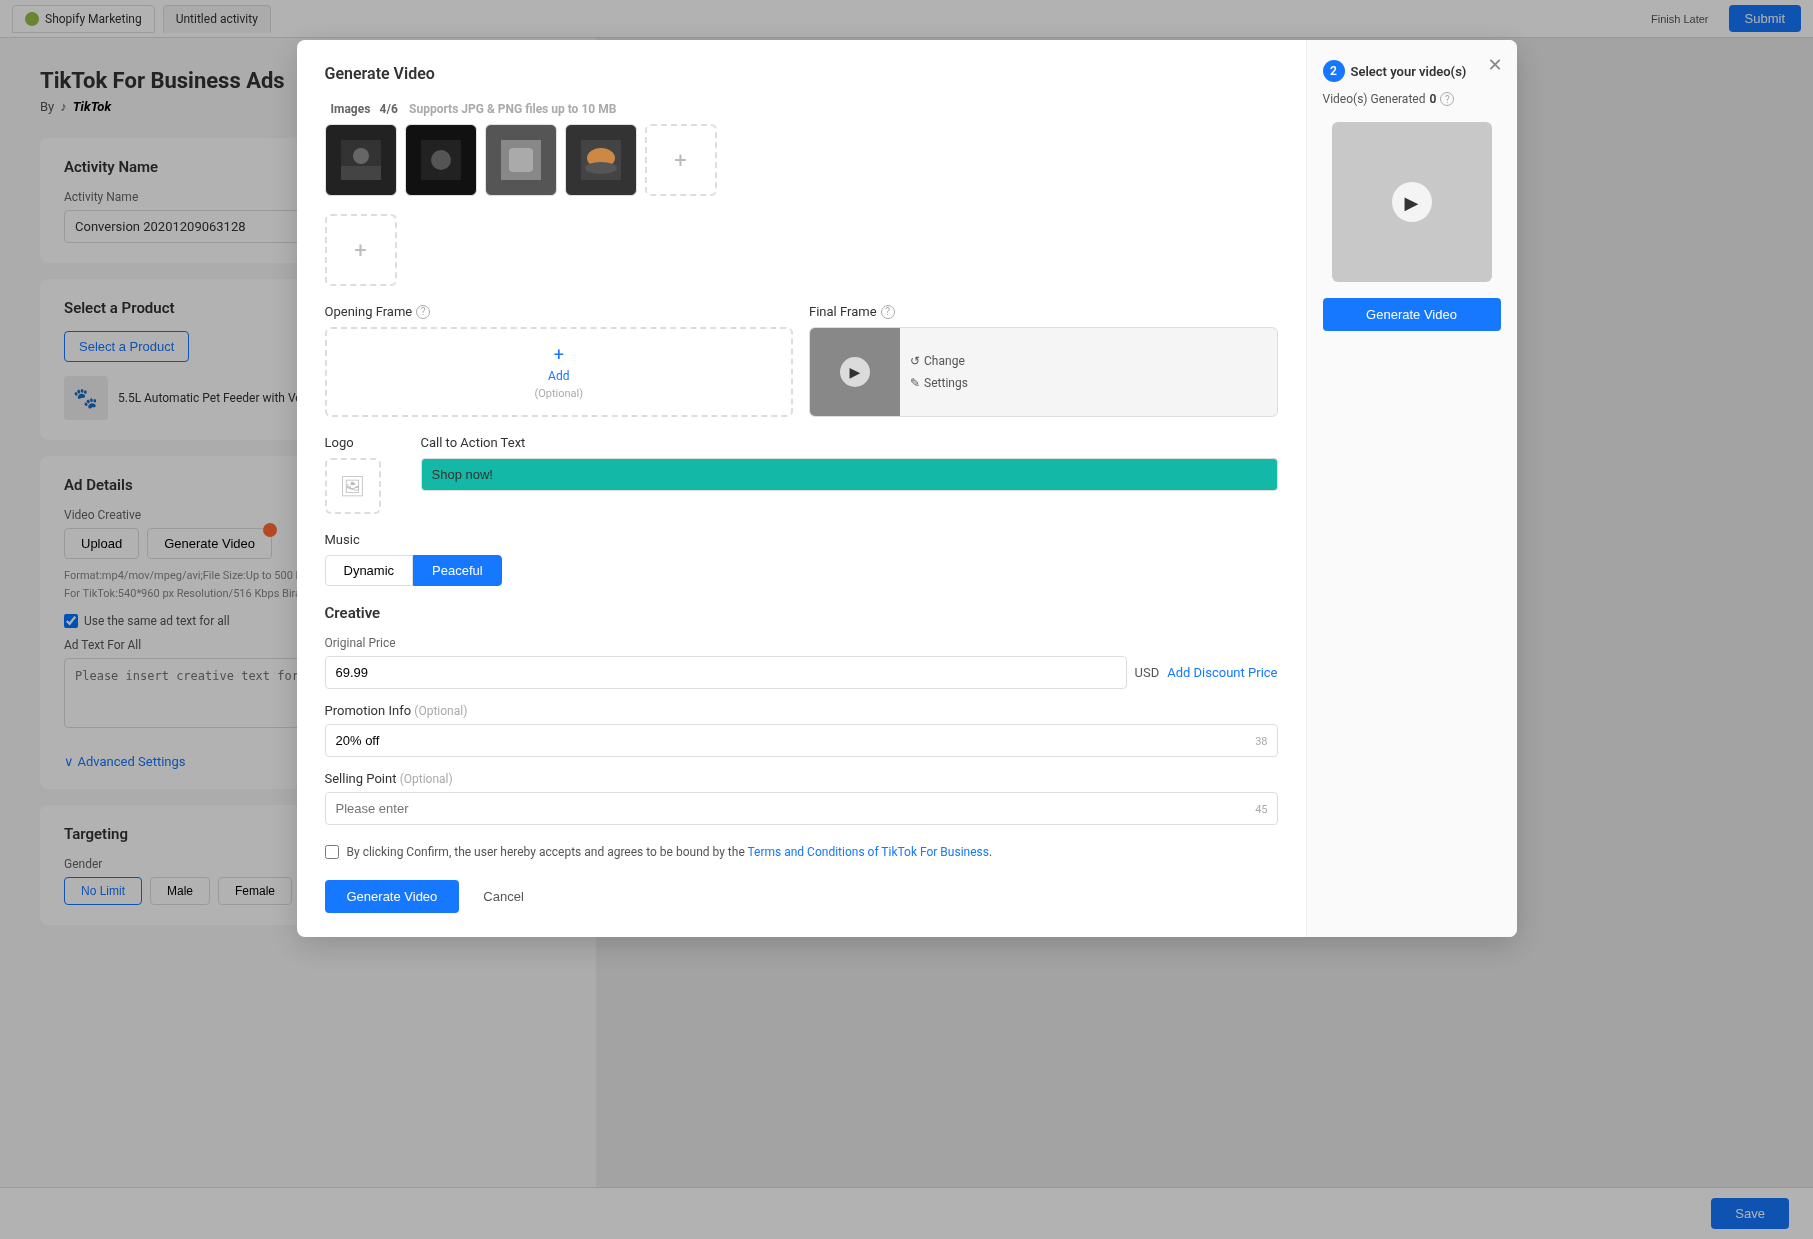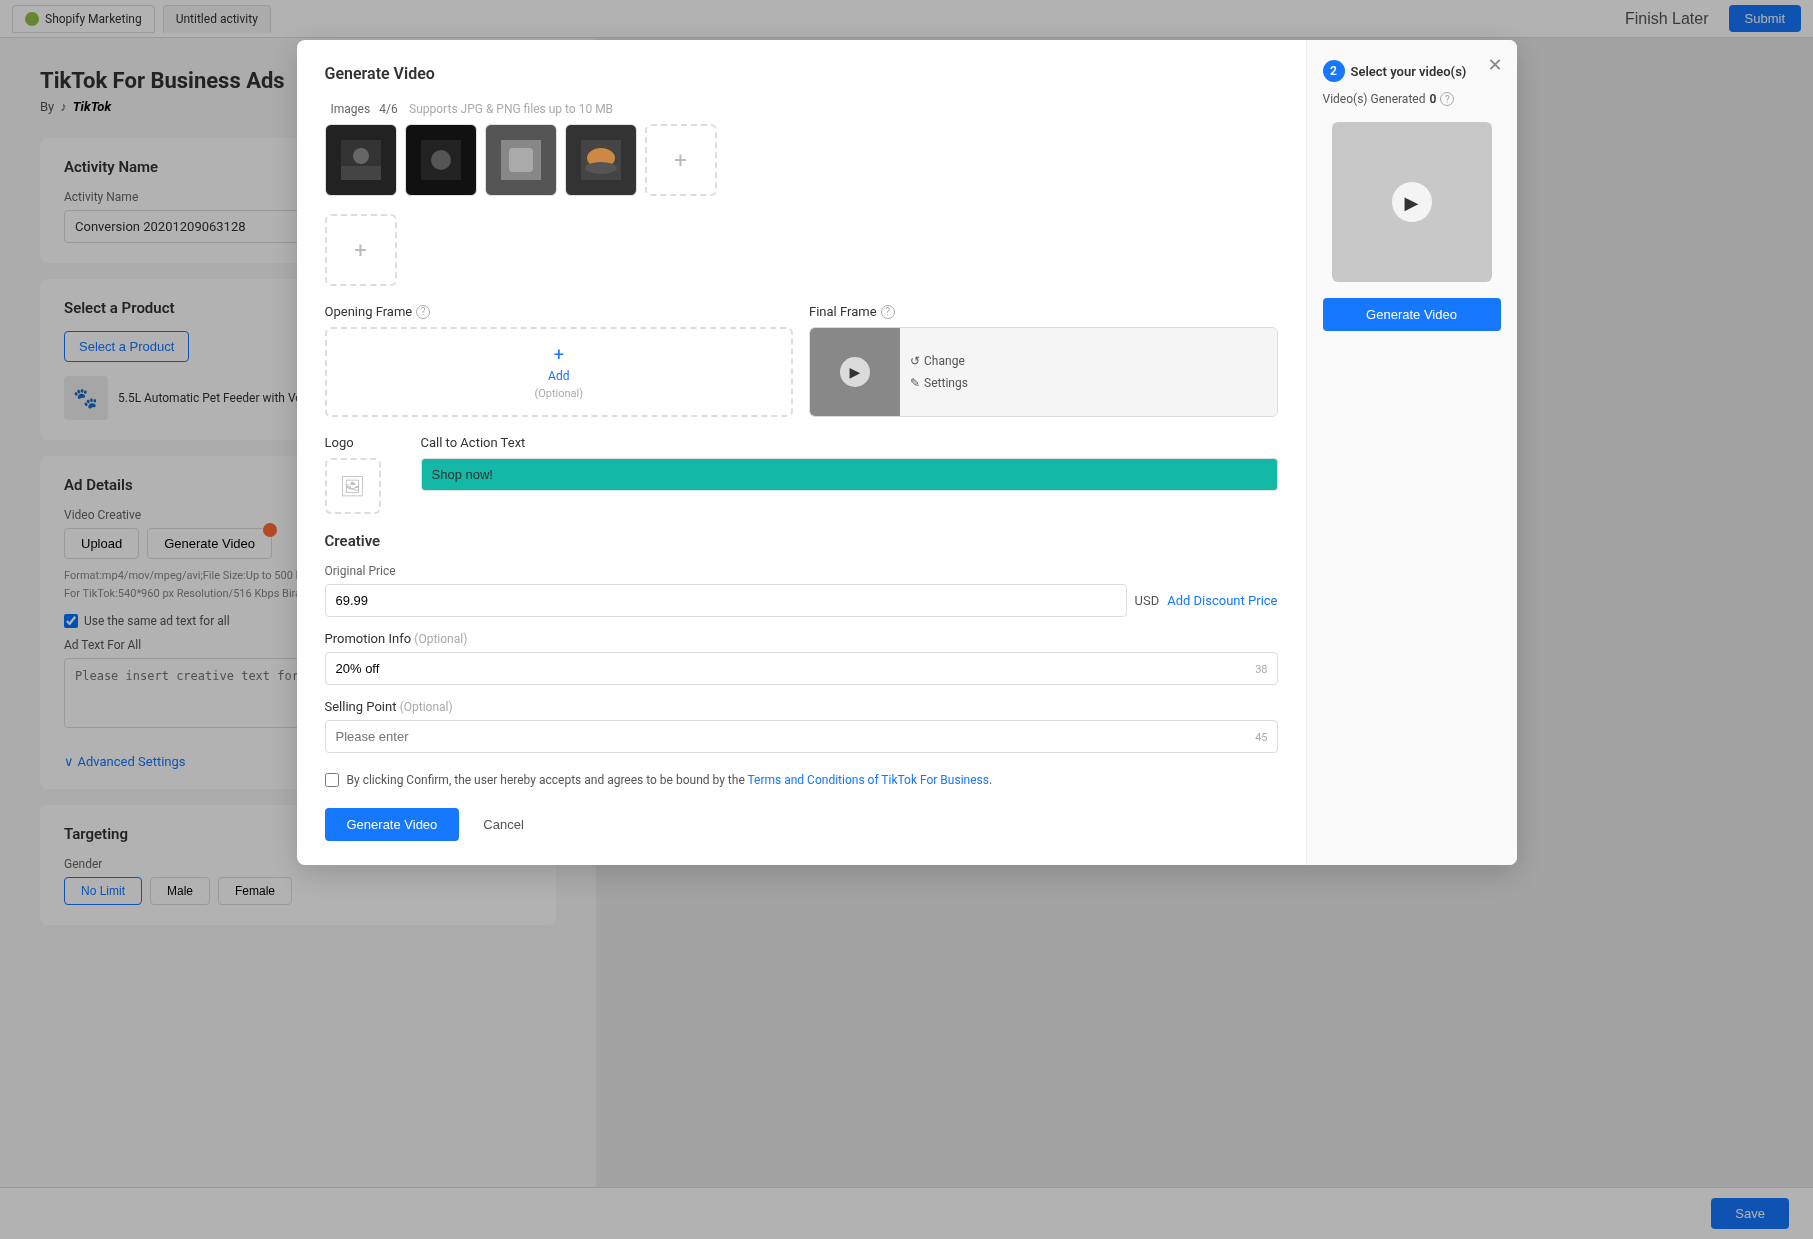--- a/index.html
+++ b/index.html
@@ -4,21 +4,21 @@
   <style>
     * { box-sizing: border-box; margin: 0; padding: 0; }
     body { font-family: -apple-system, BlinkMacSystemFont, 'Segoe UI', Roboto, sans-serif; font-size: 13px; background: #f0f0f0; color: #333; }
 
     
     .topbar { display: flex; align-items: center; background: #fff; border-bottom: 1px solid #ddd; height: 38px; padding: 0 12px; gap: 8px; }
     .topbar-tab { display: flex; align-items: center; gap: 6px; padding: 6px 12px; border: 1px solid #ddd; border-radius: 4px 4px 0 0; font-size: 12px; cursor: pointer; background: #fff; }
     .topbar-tab.active { background: #f5f5f5; border-bottom: 1px solid #f5f5f5; }
     .topbar-app-dot { width: 14px; height: 14px; background: #96bf48; border-radius: 50%; display: inline-block; }
     .topbar-spacer { flex: 1; }
-    .btn-finish-later { background: none; border: none; color: #555; font-size: 16px; cursor: pointer; padding: 6px 12px; text-align: center; }
+    .btn-finish-later { background: none; border: none; color: #555; font-size: 11px; cursor: pointer; padding: 6px 12px; text-align: center; }
     .btn-submit { background: #1677ff; color: #fff; border: none; border-radius: 4px; padding: 6px 16px; font-size: 13px; cursor: pointer; }
 
     
     .main-layout { display: flex; height: calc(100vh - 38px); overflow: hidden; }
 
     
     .left-panel { width: 596px; background: #f7f7f7; overflow-y: auto; padding: 30px 40px; flex-shrink: 0; }
     .page-title { font-size: 22px; font-weight: 700; margin-bottom: 6px; }
     .page-subtitle { display: flex; align-items: center; gap: 6px; font-size: 13px; color: #555; margin-bottom: 24px; }
     .tiktok-logo-icon { font-style: italic; font-weight: 700; color: #000; }
@@ -62,21 +62,21 @@
     .modal-overlay { position: fixed; top: 0; left: 0; right: 0; bottom: 0; background: rgba(0,0,0,0.3); z-index: 100; display: flex; justify-content: center; align-items: flex-start; padding-top: 40px; }
 
     
     .modal { background: #fff; border-radius: 8px; width: 1220px; max-height: 900px; display: flex; overflow: hidden; position: relative; box-shadow: 0 8px 32px rgba(0,0,0,0.18); }
 
     
     .modal-left { flex: 1; overflow-y: auto; padding: 24px 28px; border-right: 1px solid #eee; }
     .modal-title { font-size: 16px; font-weight: 600; margin-bottom: 18px; }
 
     .images-section { margin-bottom: 18px; }
-    .images-label { font-size: 13px; color: #333; margin-bottom: 8px; }
+    .images-label { font-size: 13px; color: #333; margin-bottom: 8px; font-weight: bold; }
     .images-label span { color: #666; font-size: 12px; margin-left: 6px; }
     .images-grid { display: flex; gap: 8px; flex-wrap: wrap; }
     .image-thumb { width: 72px; height: 72px; border-radius: 6px; overflow: hidden; background: #f0f0f0; display: flex; align-items: center; justify-content: center; font-size: 24px; border: 1px solid #e0e0e0; }
     .image-add-btn { width: 72px; height: 72px; border-radius: 6px; border: 2px dashed #ddd; display: flex; align-items: center; justify-content: center; cursor: pointer; color: #bbb; font-size: 22px; }
 
     .videos-section { margin-bottom: 18px; }
     .videos-label { font-size: 13px; color: #333; margin-bottom: 8px; }
     .video-add-btn { width: 72px; height: 72px; border-radius: 6px; border: 2px dashed #ddd; display: flex; align-items: center; justify-content: center; cursor: pointer; color: #bbb; font-size: 22px; }
 
     .frames-row { display: flex; gap: 16px; margin-bottom: 18px; }
@@ -336,20 +336,27 @@
           <div class="logo-placeholder">
             <span>🖼</span>
           </div>
         </div>
         <div class="cta-box">
           <div class="cta-label">Call to Action Text</div>
           <input class="cta-input" value="Shop now!" style="">
         </div>
       </div>
 
+      <div class="music-section">
+        <div class="music-label">Music</div>
+        <div class="music-options">
+          <button class="music-btn">Dynamic</button>
+          <button class="music-btn active">Peaceful</button>
+        </div>
+      </div>
 
       <div class="creative-section">
         <div class="creative-label">Creative</div>
 
         <div class="field-price-label">Original Price</div>
         <div class="price-row">
           <input class="price-input" type="text" value="69.99" style="">
           <span class="currency-label">USD</span>
           <span class="add-discount-link">Add Discount Price</span>
         </div>

